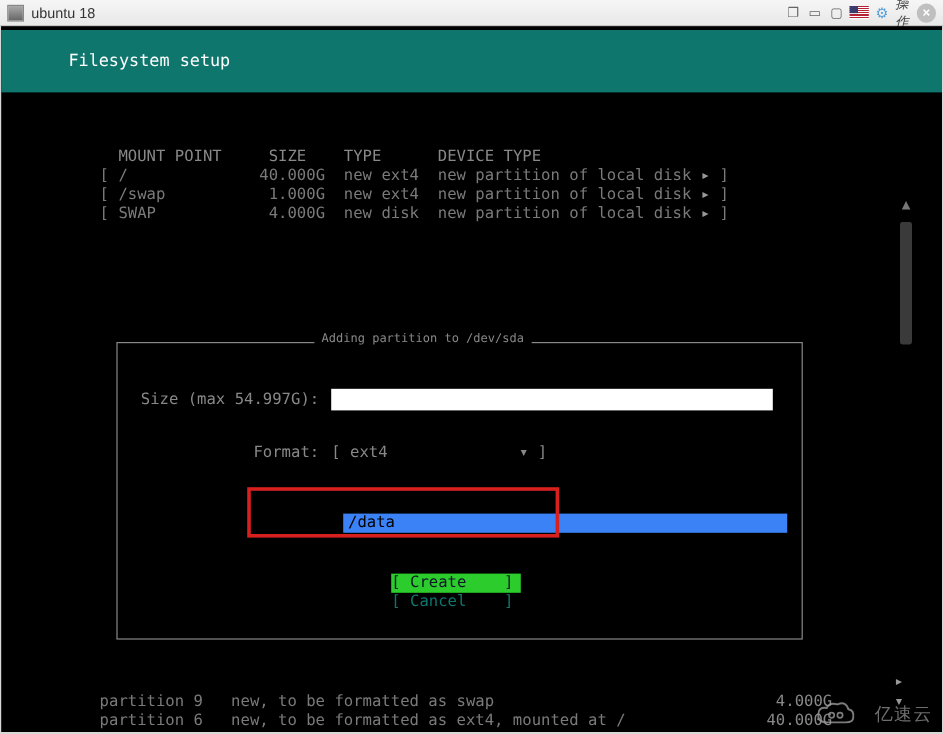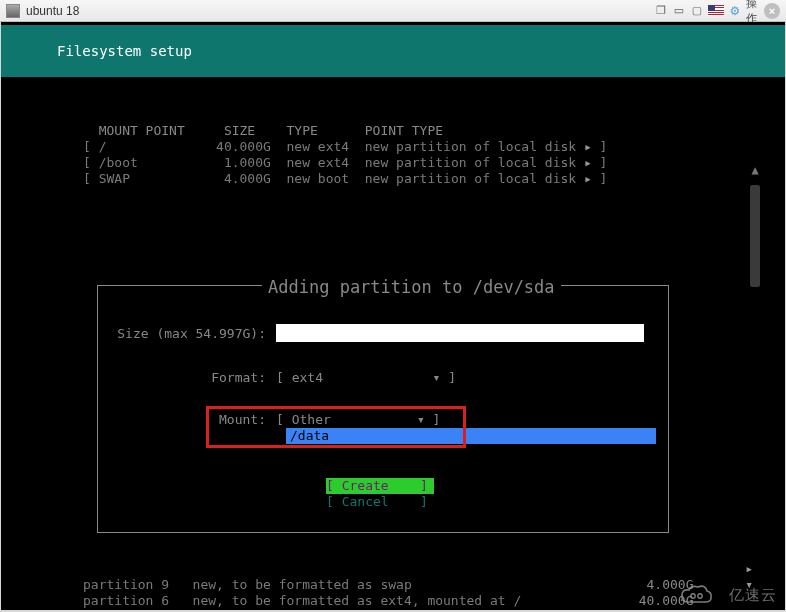--- a/index.html
+++ b/index.html
@@ -42,21 +42,21 @@
     width: 16px; height: 11px;
     background:
       linear-gradient(#b22234 0 8%, #fff 8% 16%, #b22234 16% 24%, #fff 24% 32%, #b22234 32% 40%, #fff 40% 48%, #b22234 48% 56%, #fff 56% 64%, #b22234 64% 72%, #fff 72% 80%, #b22234 80% 88%, #fff 88% 100%);
     position: relative;
   }
   .title-icons .flag::before {
     content: ""; position: absolute; left:0; top:0; width: 7px; height: 6px;
     background: #3c3b6e;
   }
   .title-icons .gear { color:#5aa0d8; font-size:12px; }
-  .title-icons .op-text { font-size: 11px; color:#444; font-family: sans-serif; }
+  .title-icons .op-text { font-size: 11px; color:#444; font-family: sans-serif; font-style: italic; }
   .title-icons .close-x {
     width: 16px; height: 16px; border-radius: 8px;
     background: #bfbfbf; color: #fff; font-weight: bold; font-size: 11px;
     display:inline-flex; align-items:center; justify-content:center;
   }
 
   
   .guest {
     width: 784px;
     height: 588px;
@@ -114,21 +114,21 @@
     height: 248px;
     border: 1px solid #888;
   }
   .dialog .legend {
     position: absolute;
     top: -9px;
     left: 164px;
     background: #000;
     padding: 0 6px;
     color: #888;
-    font-size: 17px;
+    font-size: 10px;
   }
   .form-row {
     display: flex;
     align-items: center;
     position: absolute;
     left: 0;
     width: 100%;
   }
   .label {
     width: 178px;
@@ -172,21 +172,21 @@
     padding-left: 4px;
     line-height: 16px;
     overflow: hidden;
   }
   .btn-stack {
     margin-left: 228px;
     line-height: 16px;
   }
   .btn-create {
     background: #2bcc2b;
-    color: #701a75;
+    color: #0f172a;
     display: inline-block;
     width: 108px;
     white-space: pre;
   }
   .btn-plain {
     color: #0f766e;
     white-space: pre;
   }
 
   
@@ -256,24 +256,24 @@
 
 <div class="guest">
   <div class="black-strip-top"></div>
   <div class="orange-bar">
     <span>Filesystem setup</span>
   </div>
 
   <div class="content">
 
     <div class="mount-table">
-<span class="hdr">  <span>MOUNT POINT</span>     <span>SIZE</span>    <span>TYPE</span>      <span>POINT TYPE</span></span>
+<span class="hdr">  <span>MOUNT POINT</span>     <span>SIZE</span>    <span>TYPE</span>      <span>DEVICE TYPE</span></span>
 <span class="row">[ <span>/</span>              <span>40.000G</span>  <span>new ext4</span>  <span>new partition of local disk</span> <span class="caret">▸</span> ]</span>
-<span class="row">[ <span>/boot</span>           <span>1.000G</span>  <span>new ext4</span>  <span>new partition of local disk</span> <span class="caret">▸</span> ]</span>
-<span class="row">[ <span>SWAP</span>            <span>4.000G</span>  <span>new boot</span>  <span>new partition of local disk</span> <span class="caret">▸</span> ]</span>
+<span class="row">[ <span>/swap</span>           <span>1.000G</span>  <span>new ext4</span>  <span>new partition of local disk</span> <span class="caret">▸</span> ]</span>
+<span class="row">[ <span>SWAP</span>            <span>4.000G</span>  <span>new disk</span>  <span>new partition of local disk</span> <span class="caret">▸</span> ]</span>
     </div>
 
     <div class="scroll-col">
       <span class="up">▲</span>
       <div class="track"></div>
     </div>
 
     <div class="dialog">
       <div class="legend">
         <span>Adding partition to /dev/sda</span>
@@ -282,24 +282,20 @@
       <div class="form-row row-size">
         <div class="label">Size (max 54.997G):</div>
         <div class="big-input"></div>
       </div>
 
       <div class="form-row row-format">
         <div class="label">Format:</div>
         <div class="dropdown">[ <span>ext4</span>              <span>▾</span> ]</div>
       </div>
 
-      <div class="form-row row-mount">
-        <div class="label">Mount:</div>
-        <div class="dropdown">[ <span>Other</span>           <span>▾</span> ]</div>
-      </div>
 
       <div class="mount-value-input">
         <span>/data</span>
       </div>
 
       <div class="mount-box"></div>
 
       <div class="form-row row-btns">
         <div class="btn-stack">
           <div><span class="btn-create">[ <span>Create</span>    ]</span></div>

